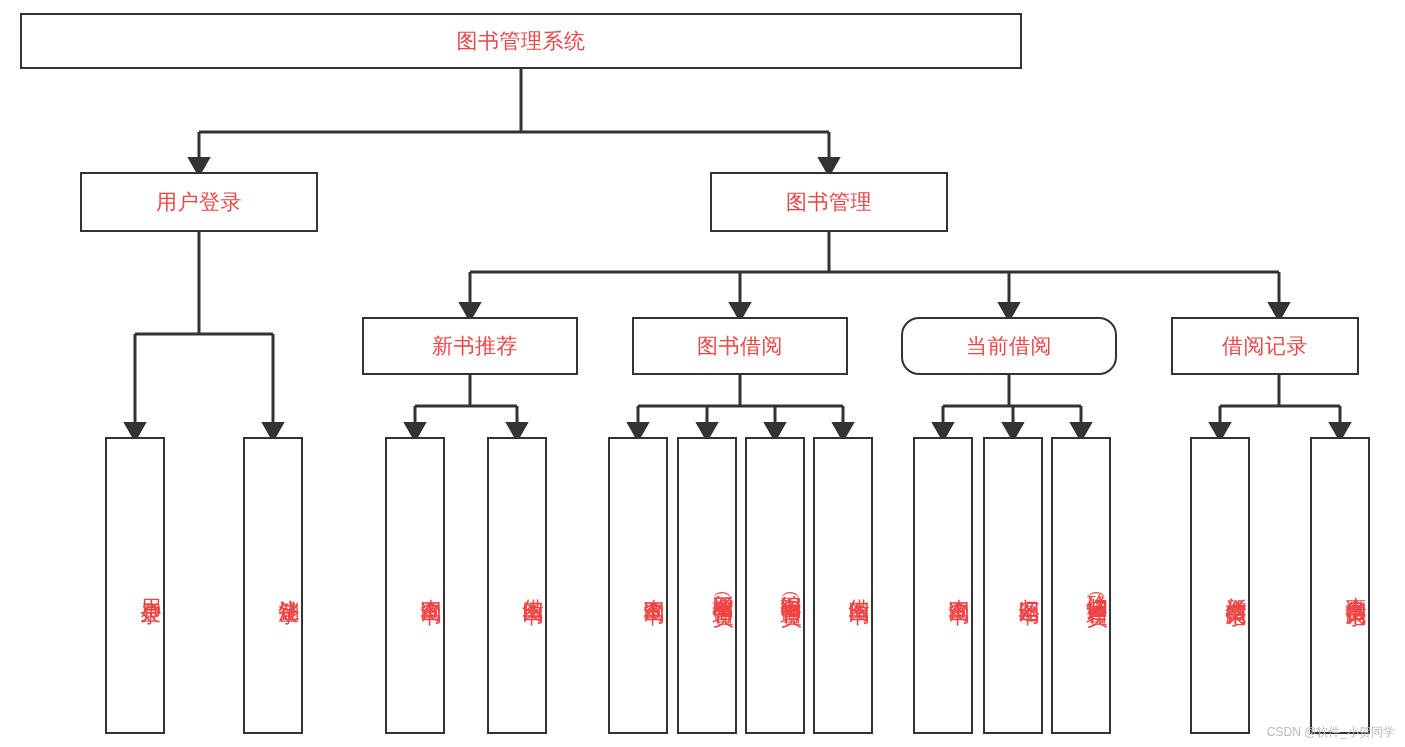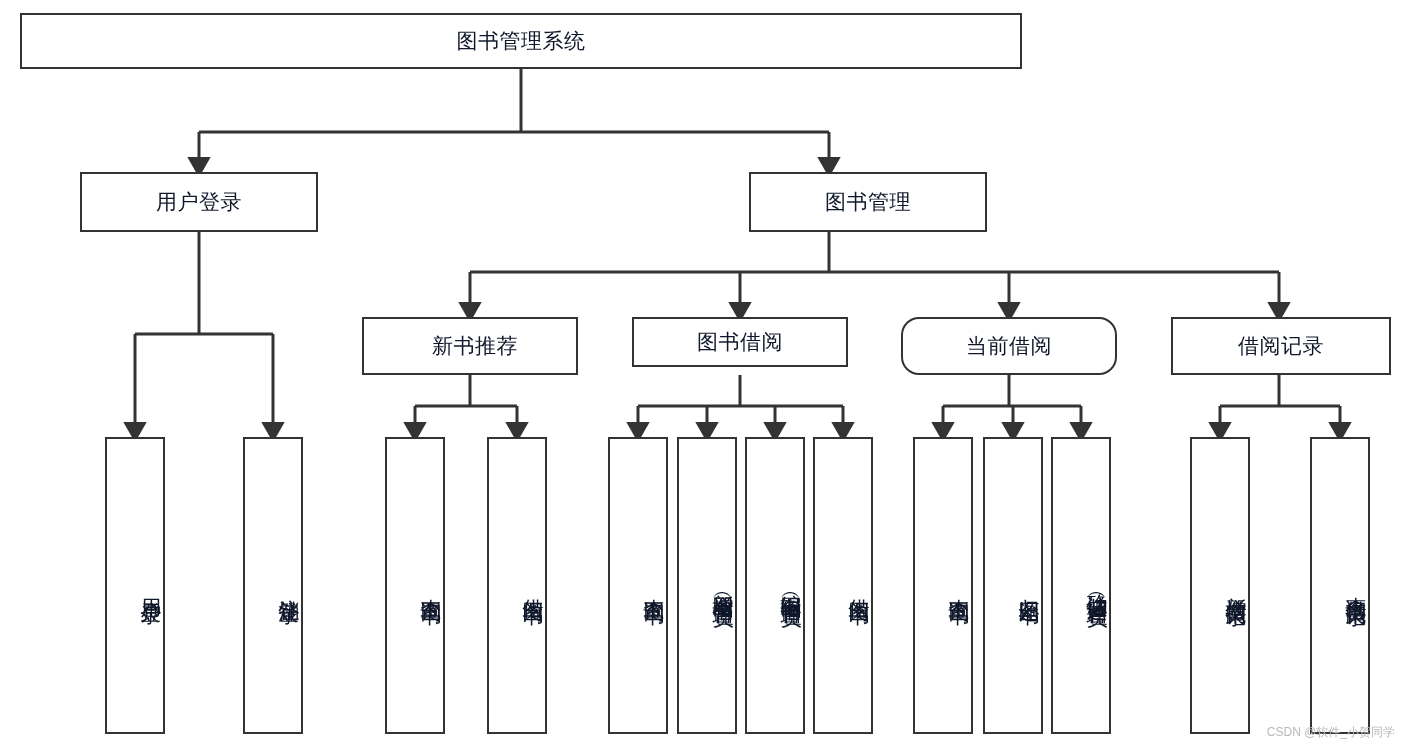--- a/index.html
+++ b/index.html
@@ -25,21 +25,21 @@
     height: 747px;
   }
   .node {
     position: absolute;
     box-sizing: border-box;
     background: #ffffff;
     border: 2px solid #333333;
     display: flex;
     align-items: center;
     justify-content: center;
-    color: #0f172a;
+    color: #ef4444;
     line-height: 1.12;
     z-index: 2;
   }
   .node.horiz {
     font-size: 21px;
     letter-spacing: 0.5px;
   }
   .node.vert {
     font-size: 21px;
     writing-mode: vertical-rl;
@@ -113,33 +113,33 @@
       </g>
   </svg>
 
   <div id="node-layer">
       <div class="node horiz" style="left: 20px; top: 13px; width: 1002px; height: 56px;">
         <span class="label">图书管理系统</span>
       </div>
       <div class="node horiz" style="left: 80px; top: 172px; width: 238px; height: 60px;">
         <span class="label">用户登录</span>
       </div>
-      <div class="node horiz" style="left: 710px; top: 172px; width: 238px; height: 60px; margin-left: 39px;">
+      <div class="node horiz" style="left: 710px; top: 172px; width: 238px; height: 60px;">
         <span class="label">图书管理</span>
       </div>
       <div class="node horiz" style="left: 362px; top: 317px; width: 216px; height: 58px; padding-left: 10px;">
         <span class="label">新书推荐</span>
       </div>
-      <div class="node horiz" style="left: 632px; top: 317px; width: 216px; height: 50px;">
+      <div class="node horiz" style="left: 632px; top: 317px; width: 216px; height: 58px;">
         <span class="label">图书借阅</span>
       </div>
       <div class="node horiz" style="left: 901px; top: 317px; width: 216px; height: 58px; border-radius: 18px;">
         <span class="label">当前借阅</span>
       </div>
-      <div class="node horiz" style="left: 1171px; top: 317px; width: 220px; height: 58px;">
+      <div class="node horiz" style="left: 1171px; top: 317px; width: 188px; height: 58px;">
         <span class="label">借阅记录</span>
       </div>
       <div class="node vert" style="left: 105px; top: 437px; width: 60px; height: 297px;">
         <span class="label">用户登录</span>
       </div>
       <div class="node vert" style="left: 243px; top: 437px; width: 60px; height: 297px;">
         <span class="label">注销登录</span>
       </div>
       <div class="node vert" style="left: 385px; top: 437px; width: 60px; height: 297px;">
         <span class="label">查询图书</span>

